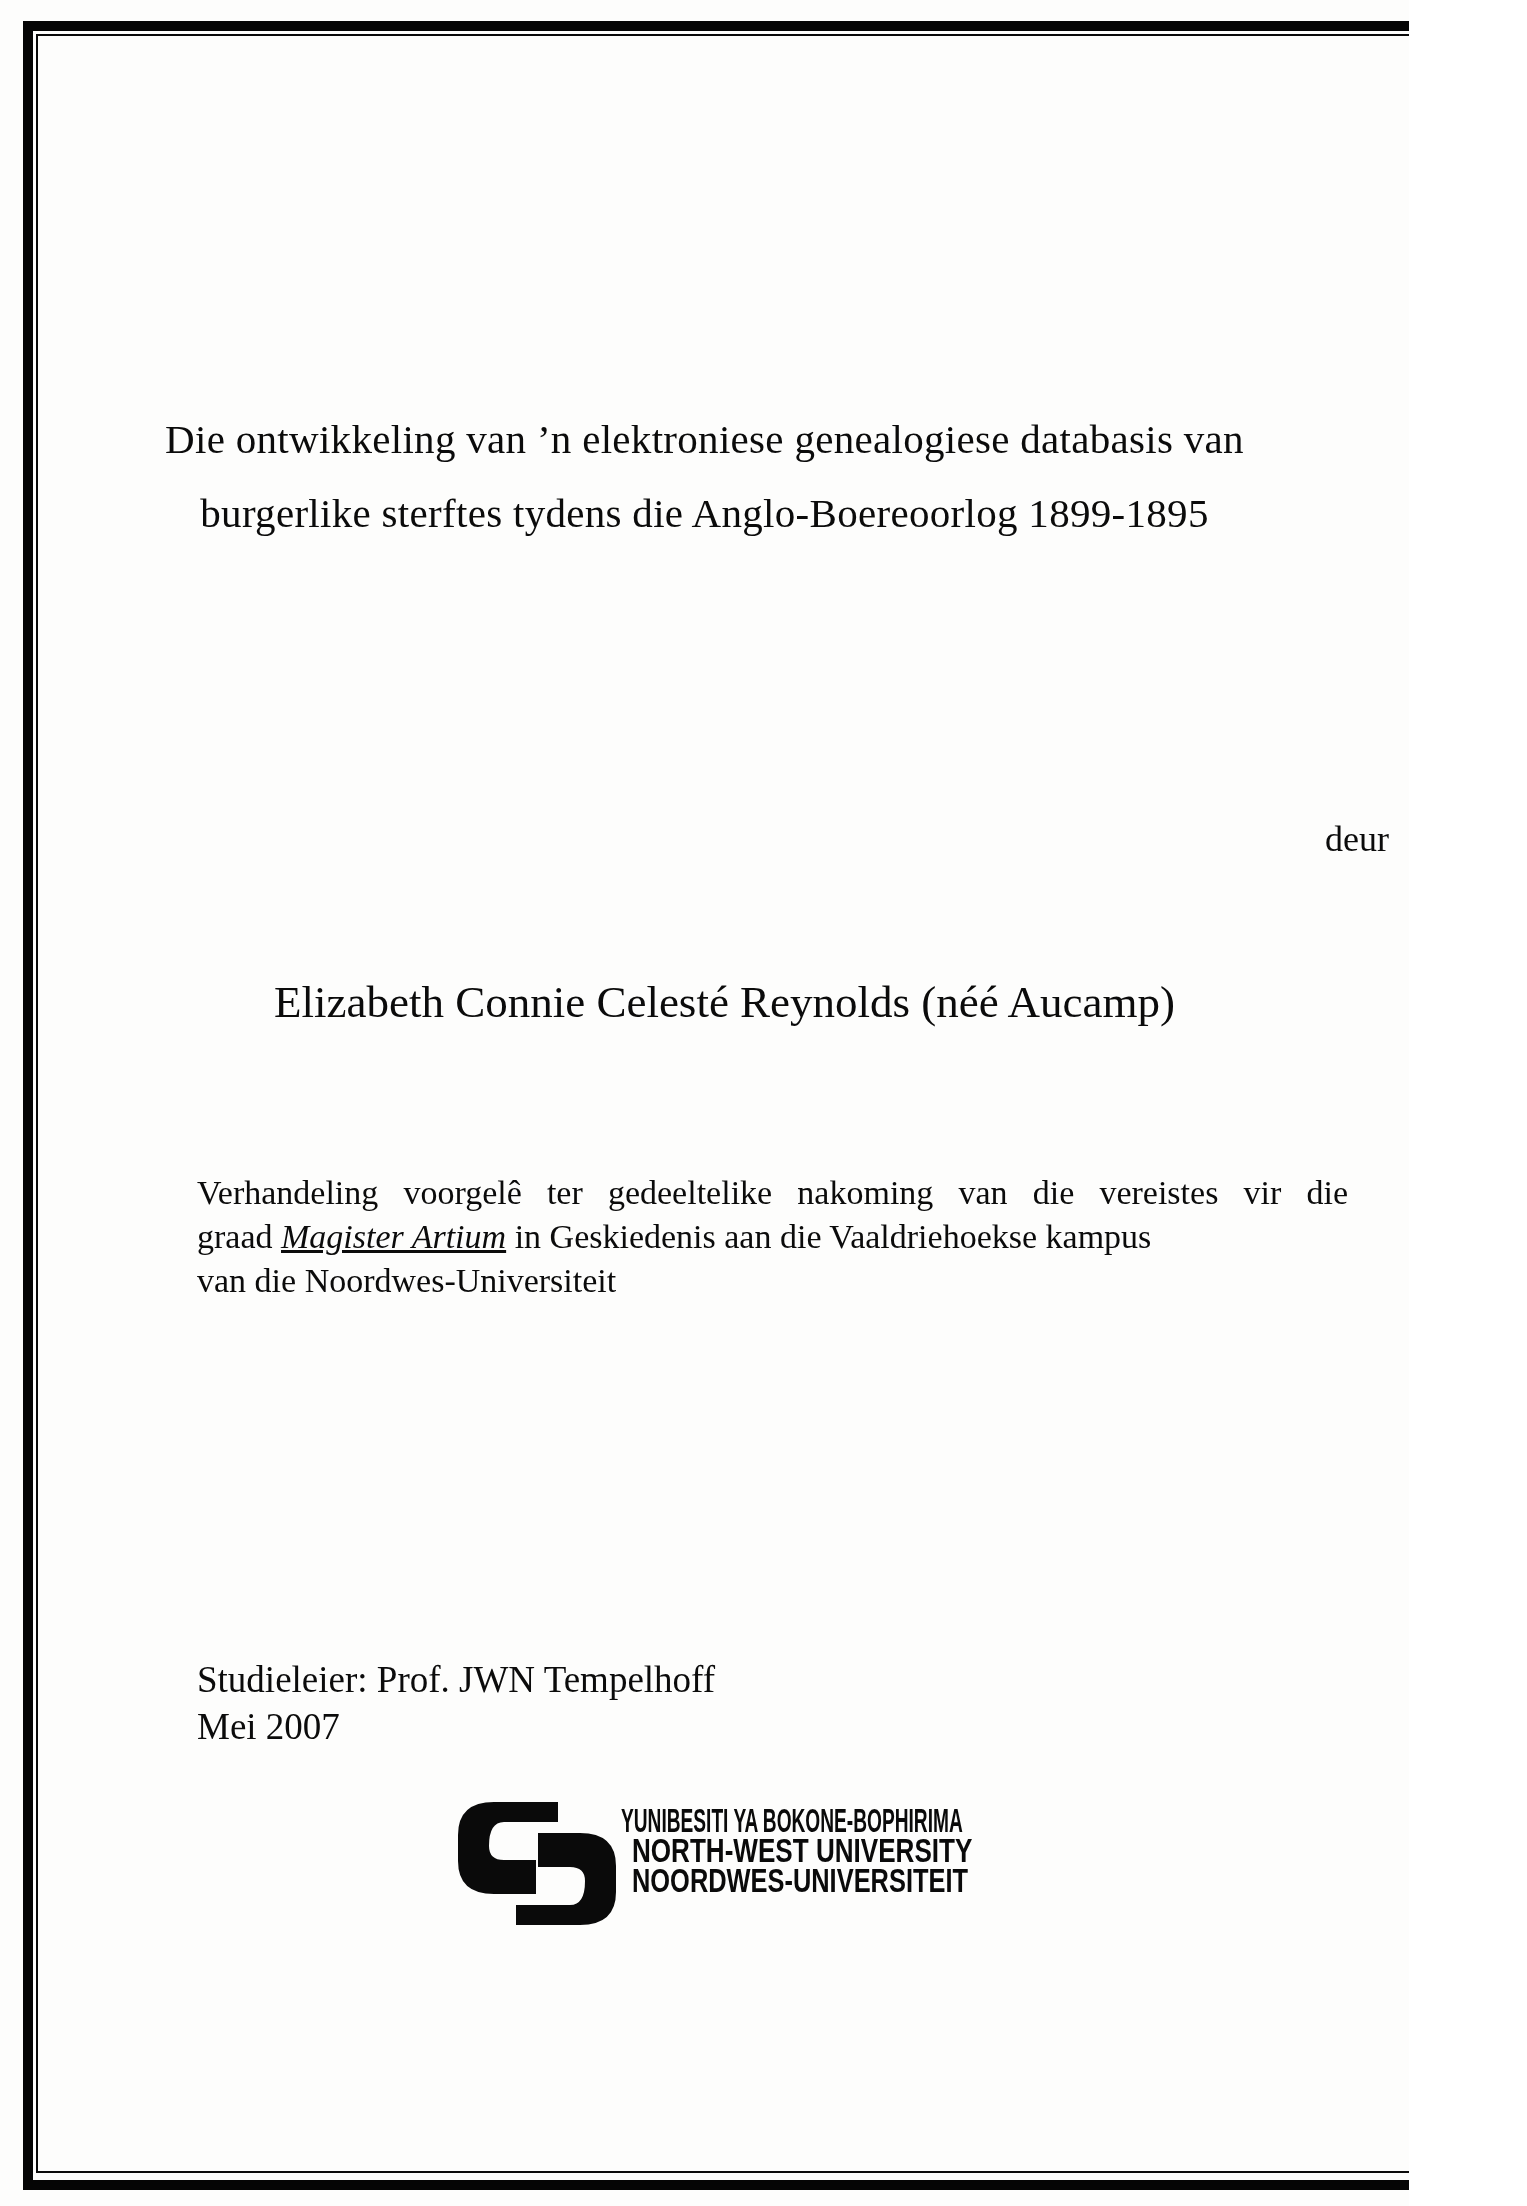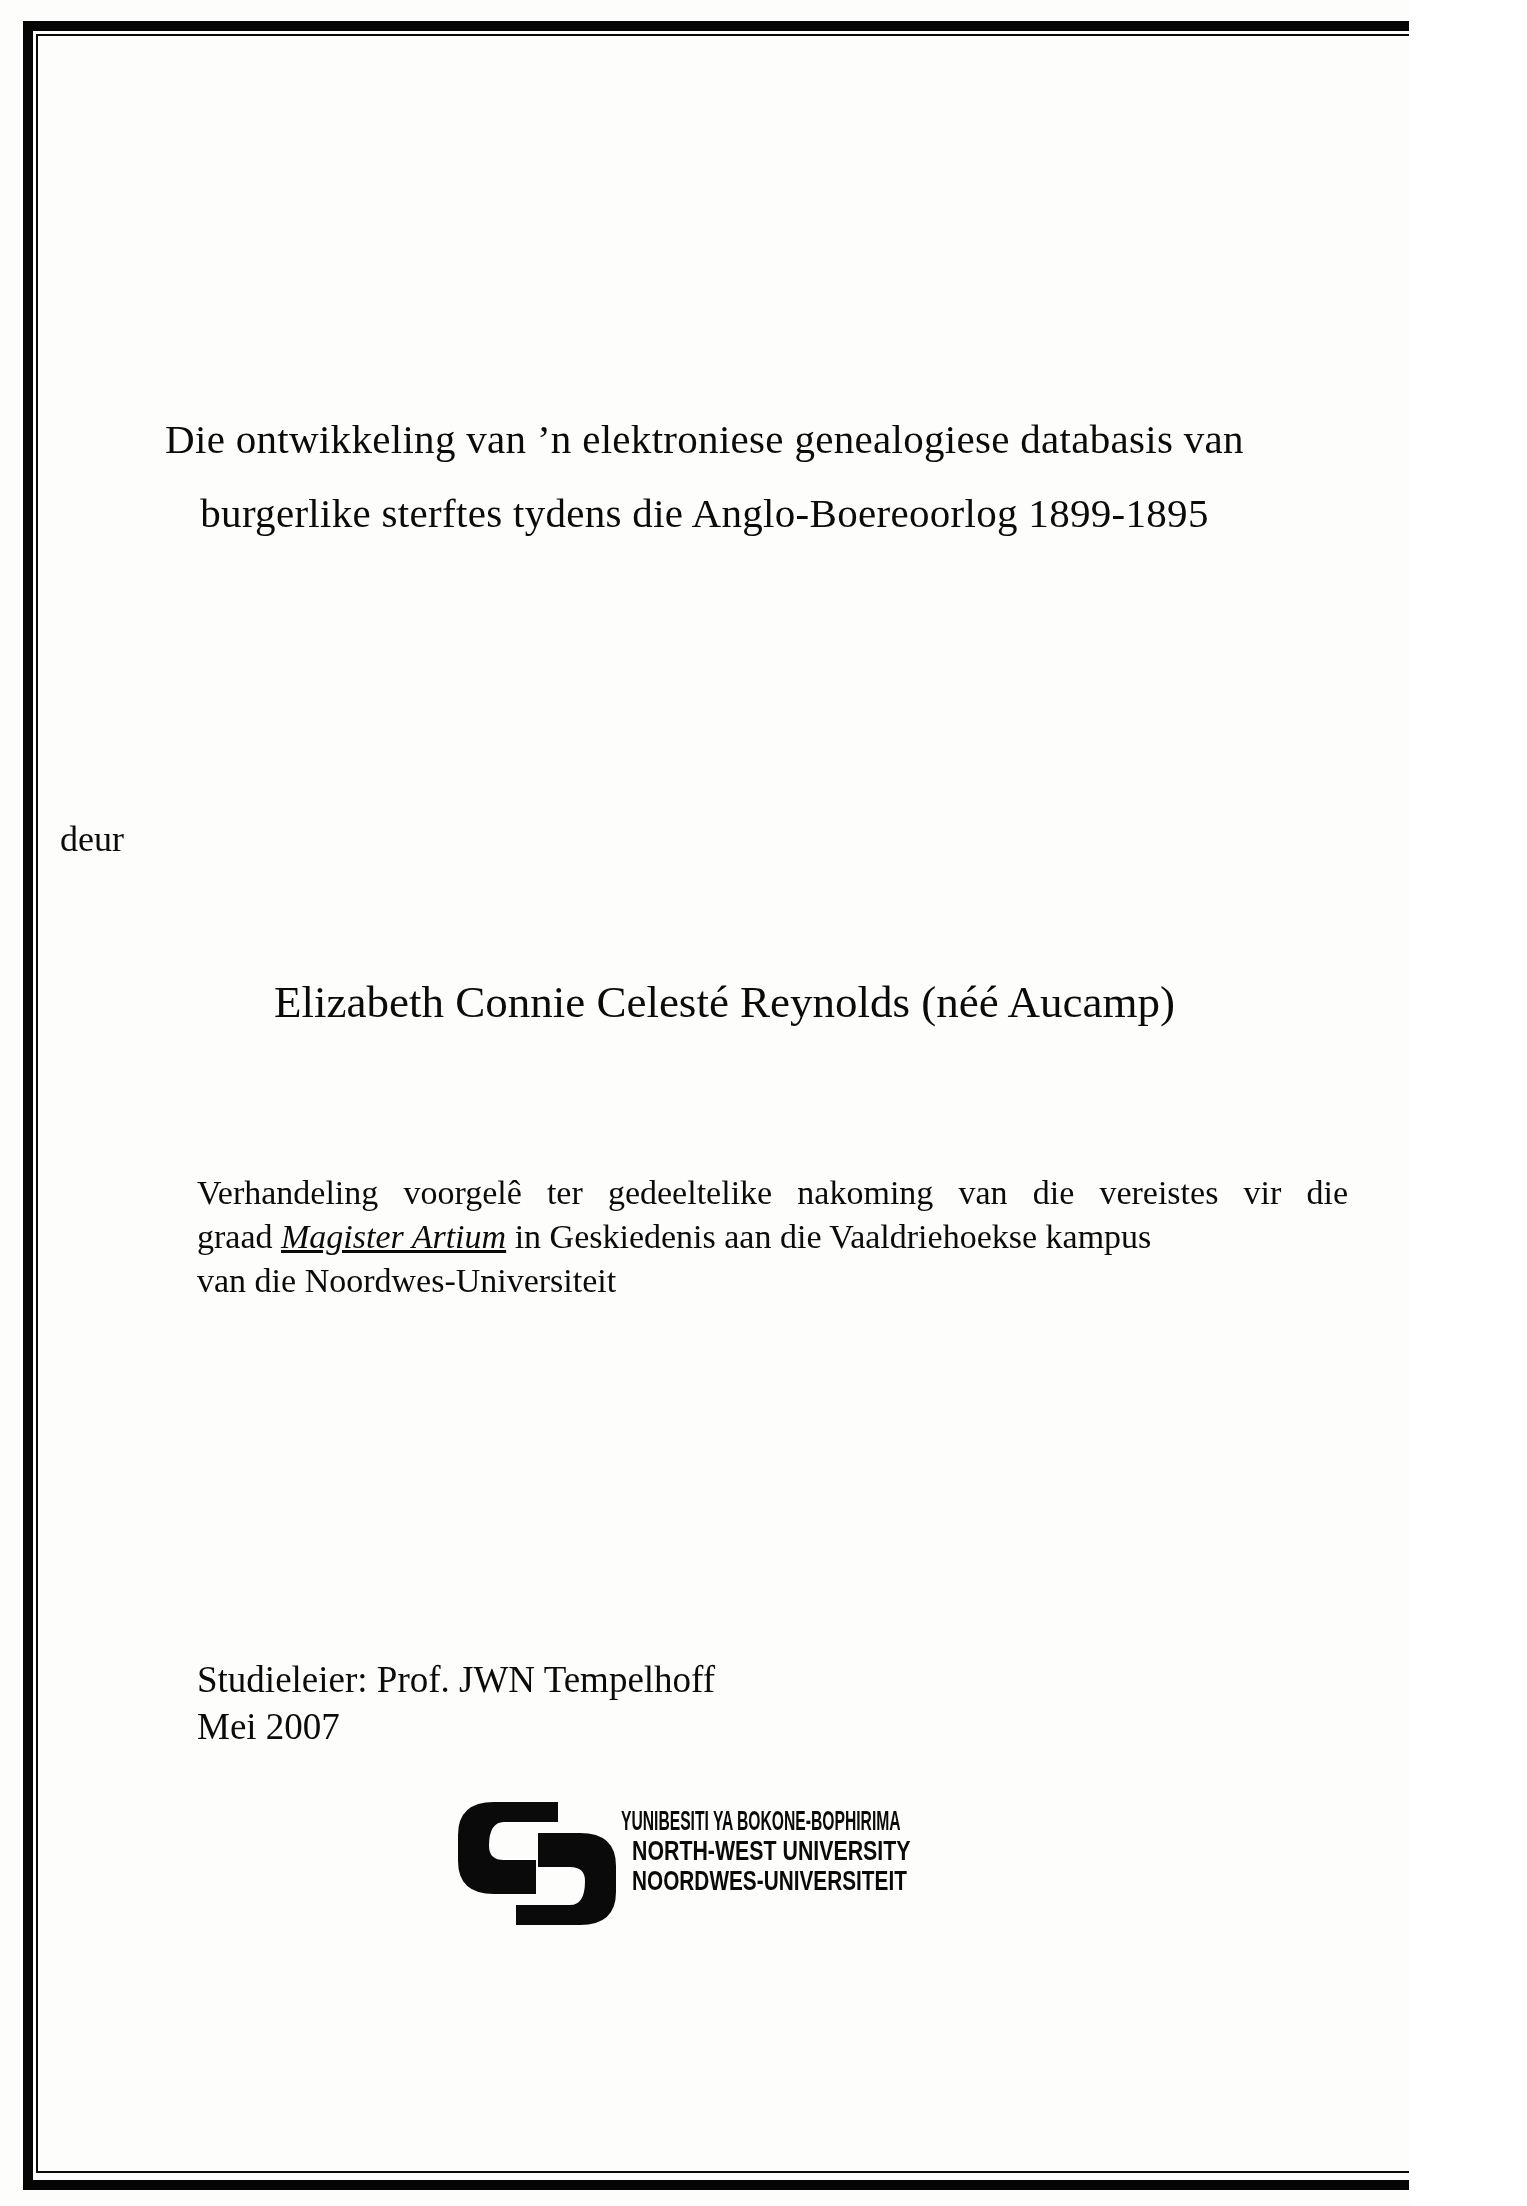--- a/index.html
+++ b/index.html
@@ -42,21 +42,21 @@
     position: absolute;
     left: 100px; right: 100px; top: 402px;
     text-align: center;
     font-size: 41px;
     line-height: 74px;
     letter-spacing: 0.3px;
   }
   .byline {
     position: absolute;
     left: 60px; right: 20px; top: 818px;
-    text-align: left;
+    text-align: right;
     font-size: 36px;
   }
   .author {
     position: absolute;
     left: 60px; right: 20px; top: 976px;
     text-align: center;
     font-size: 45px;
   }
   .statement {
     position: absolute;
@@ -84,21 +84,21 @@
   }
   .logo-mark {
     position: absolute;
     left: 0; top: 0;
   }
   .logo-text {
     position: absolute;
     left: 163px; top: 4px;
     font-family: "Liberation Sans", "DejaVu Sans", sans-serif;
     font-weight: 700;
-    font-size: 27px;
+    font-size: 33px;
     color: #0a0a0a;
   }
   .logo-text .lt {
     white-space: nowrap;
     height: 30px;
     line-height: 30px;
     transform-origin: left top;
   }
   .logo-text .lt1 { transform: scaleX(0.58); }
   .logo-text .lt2 { transform: scaleX(0.79); margin-left: 11px; }

